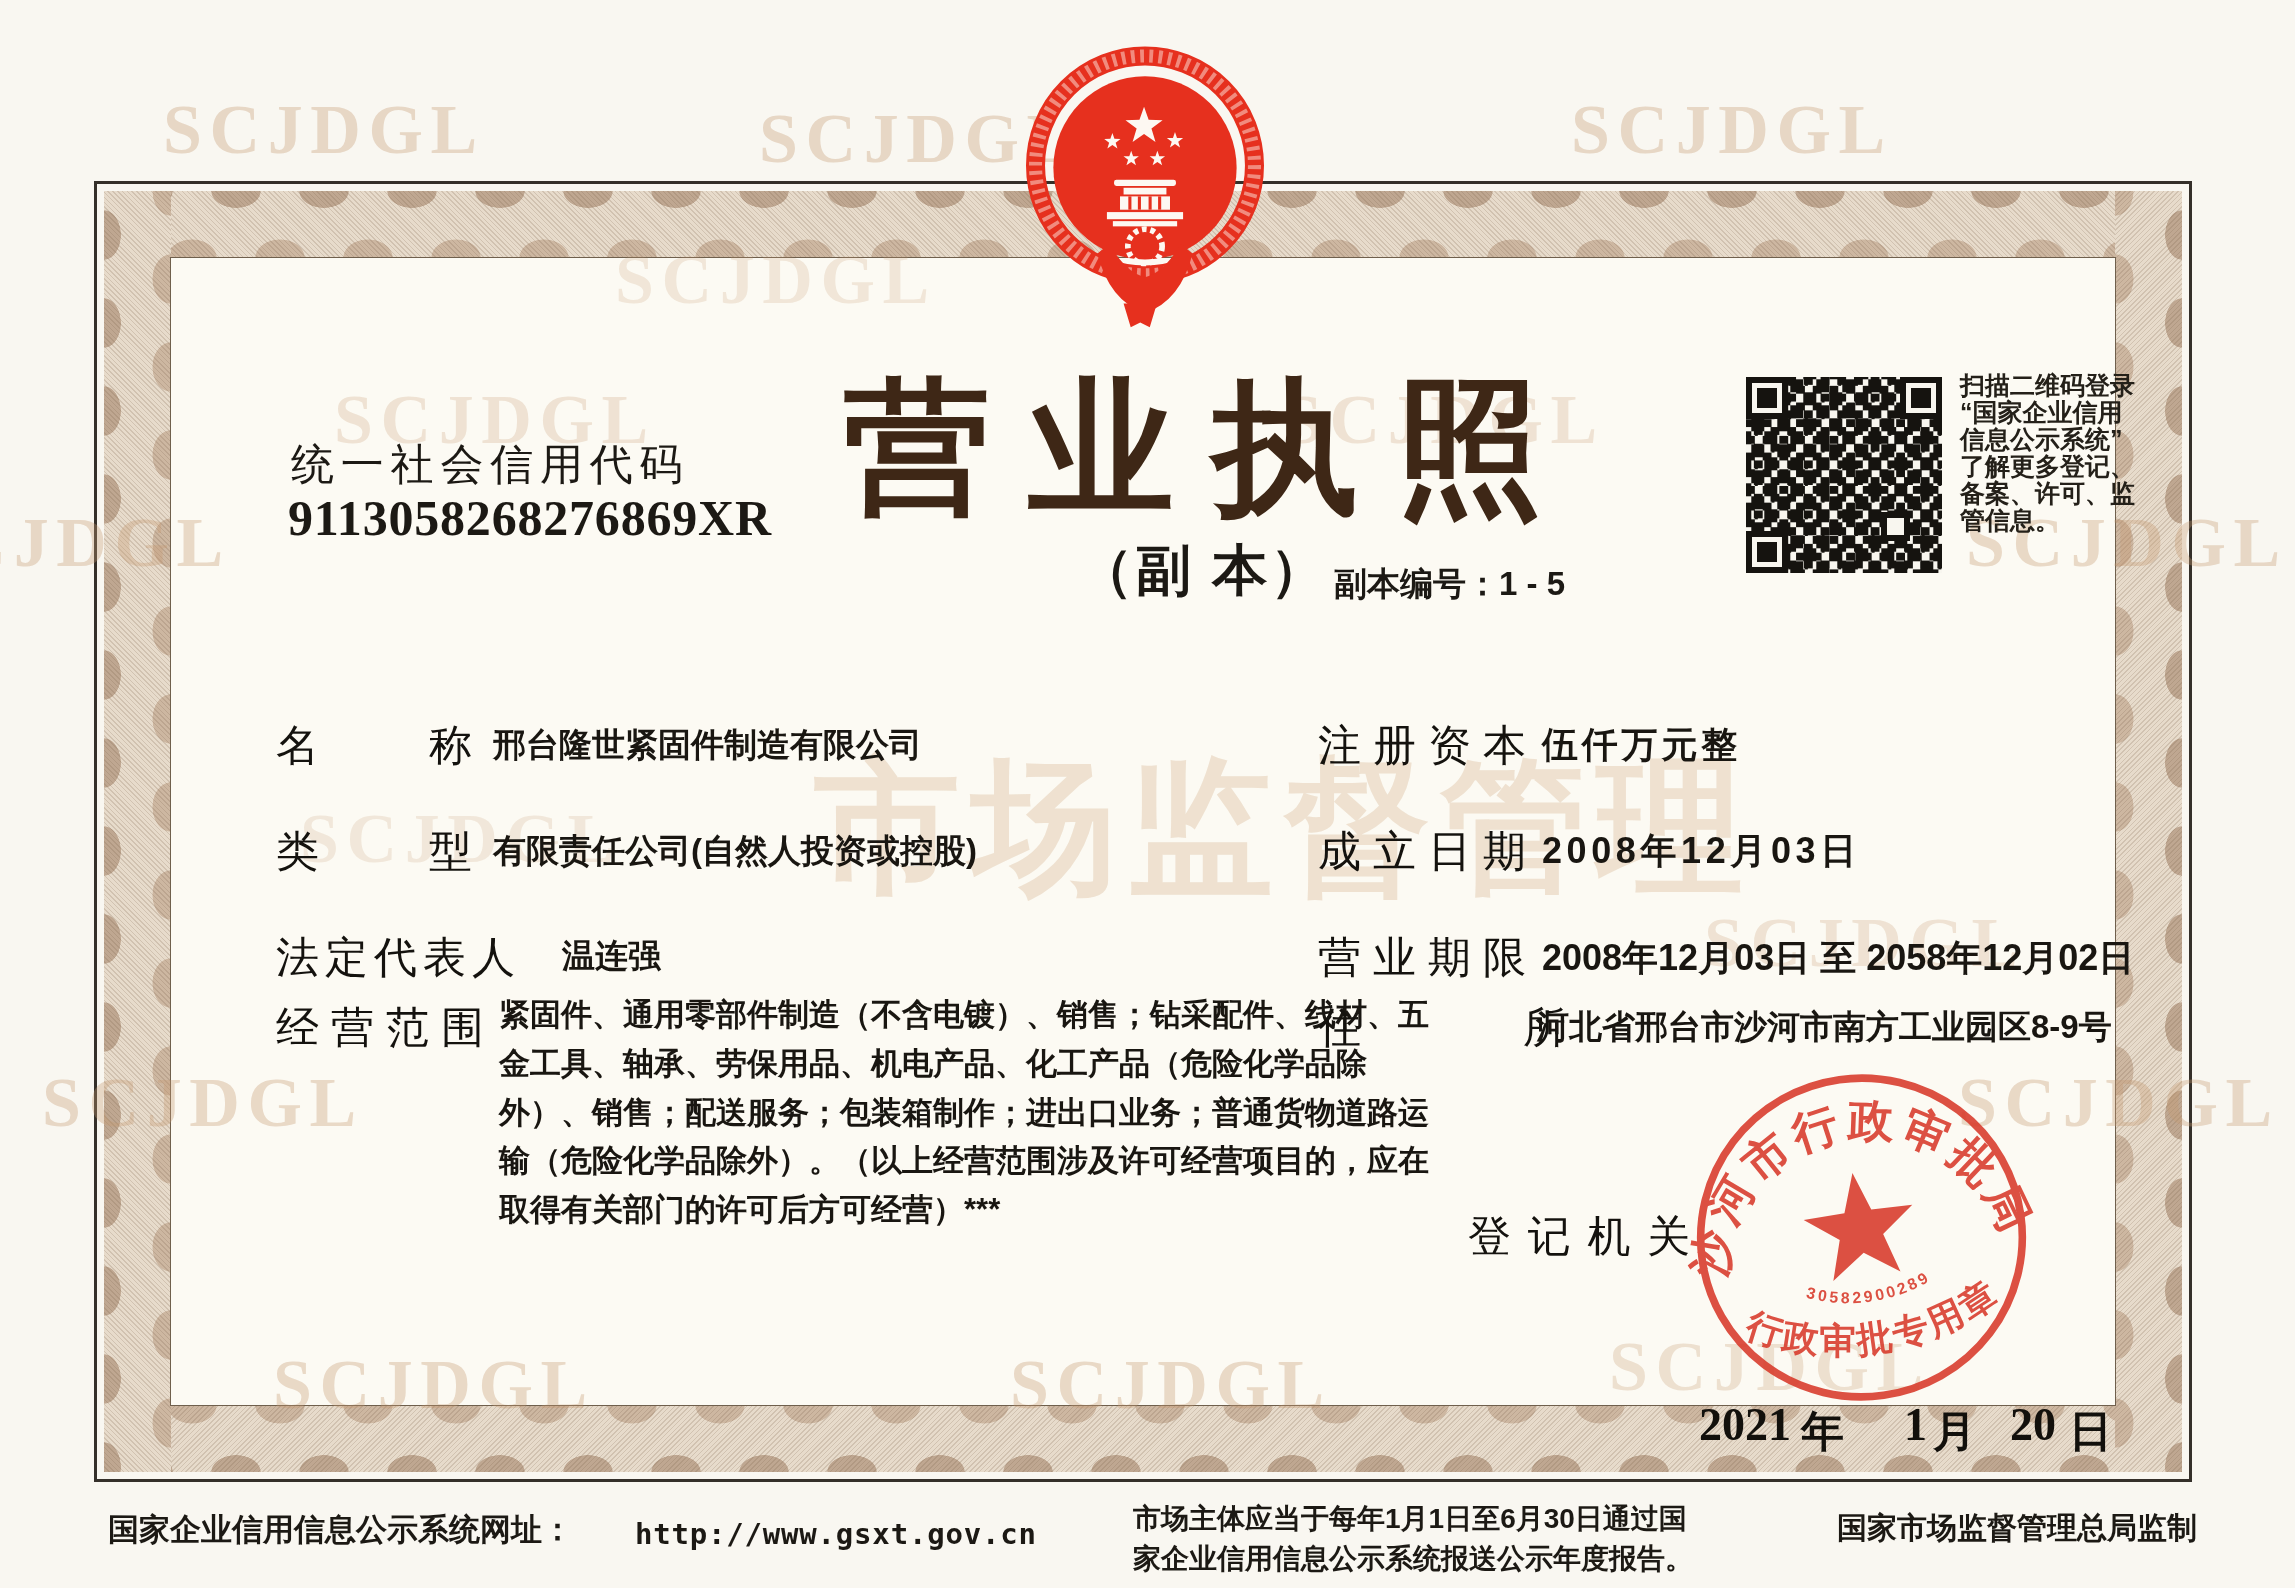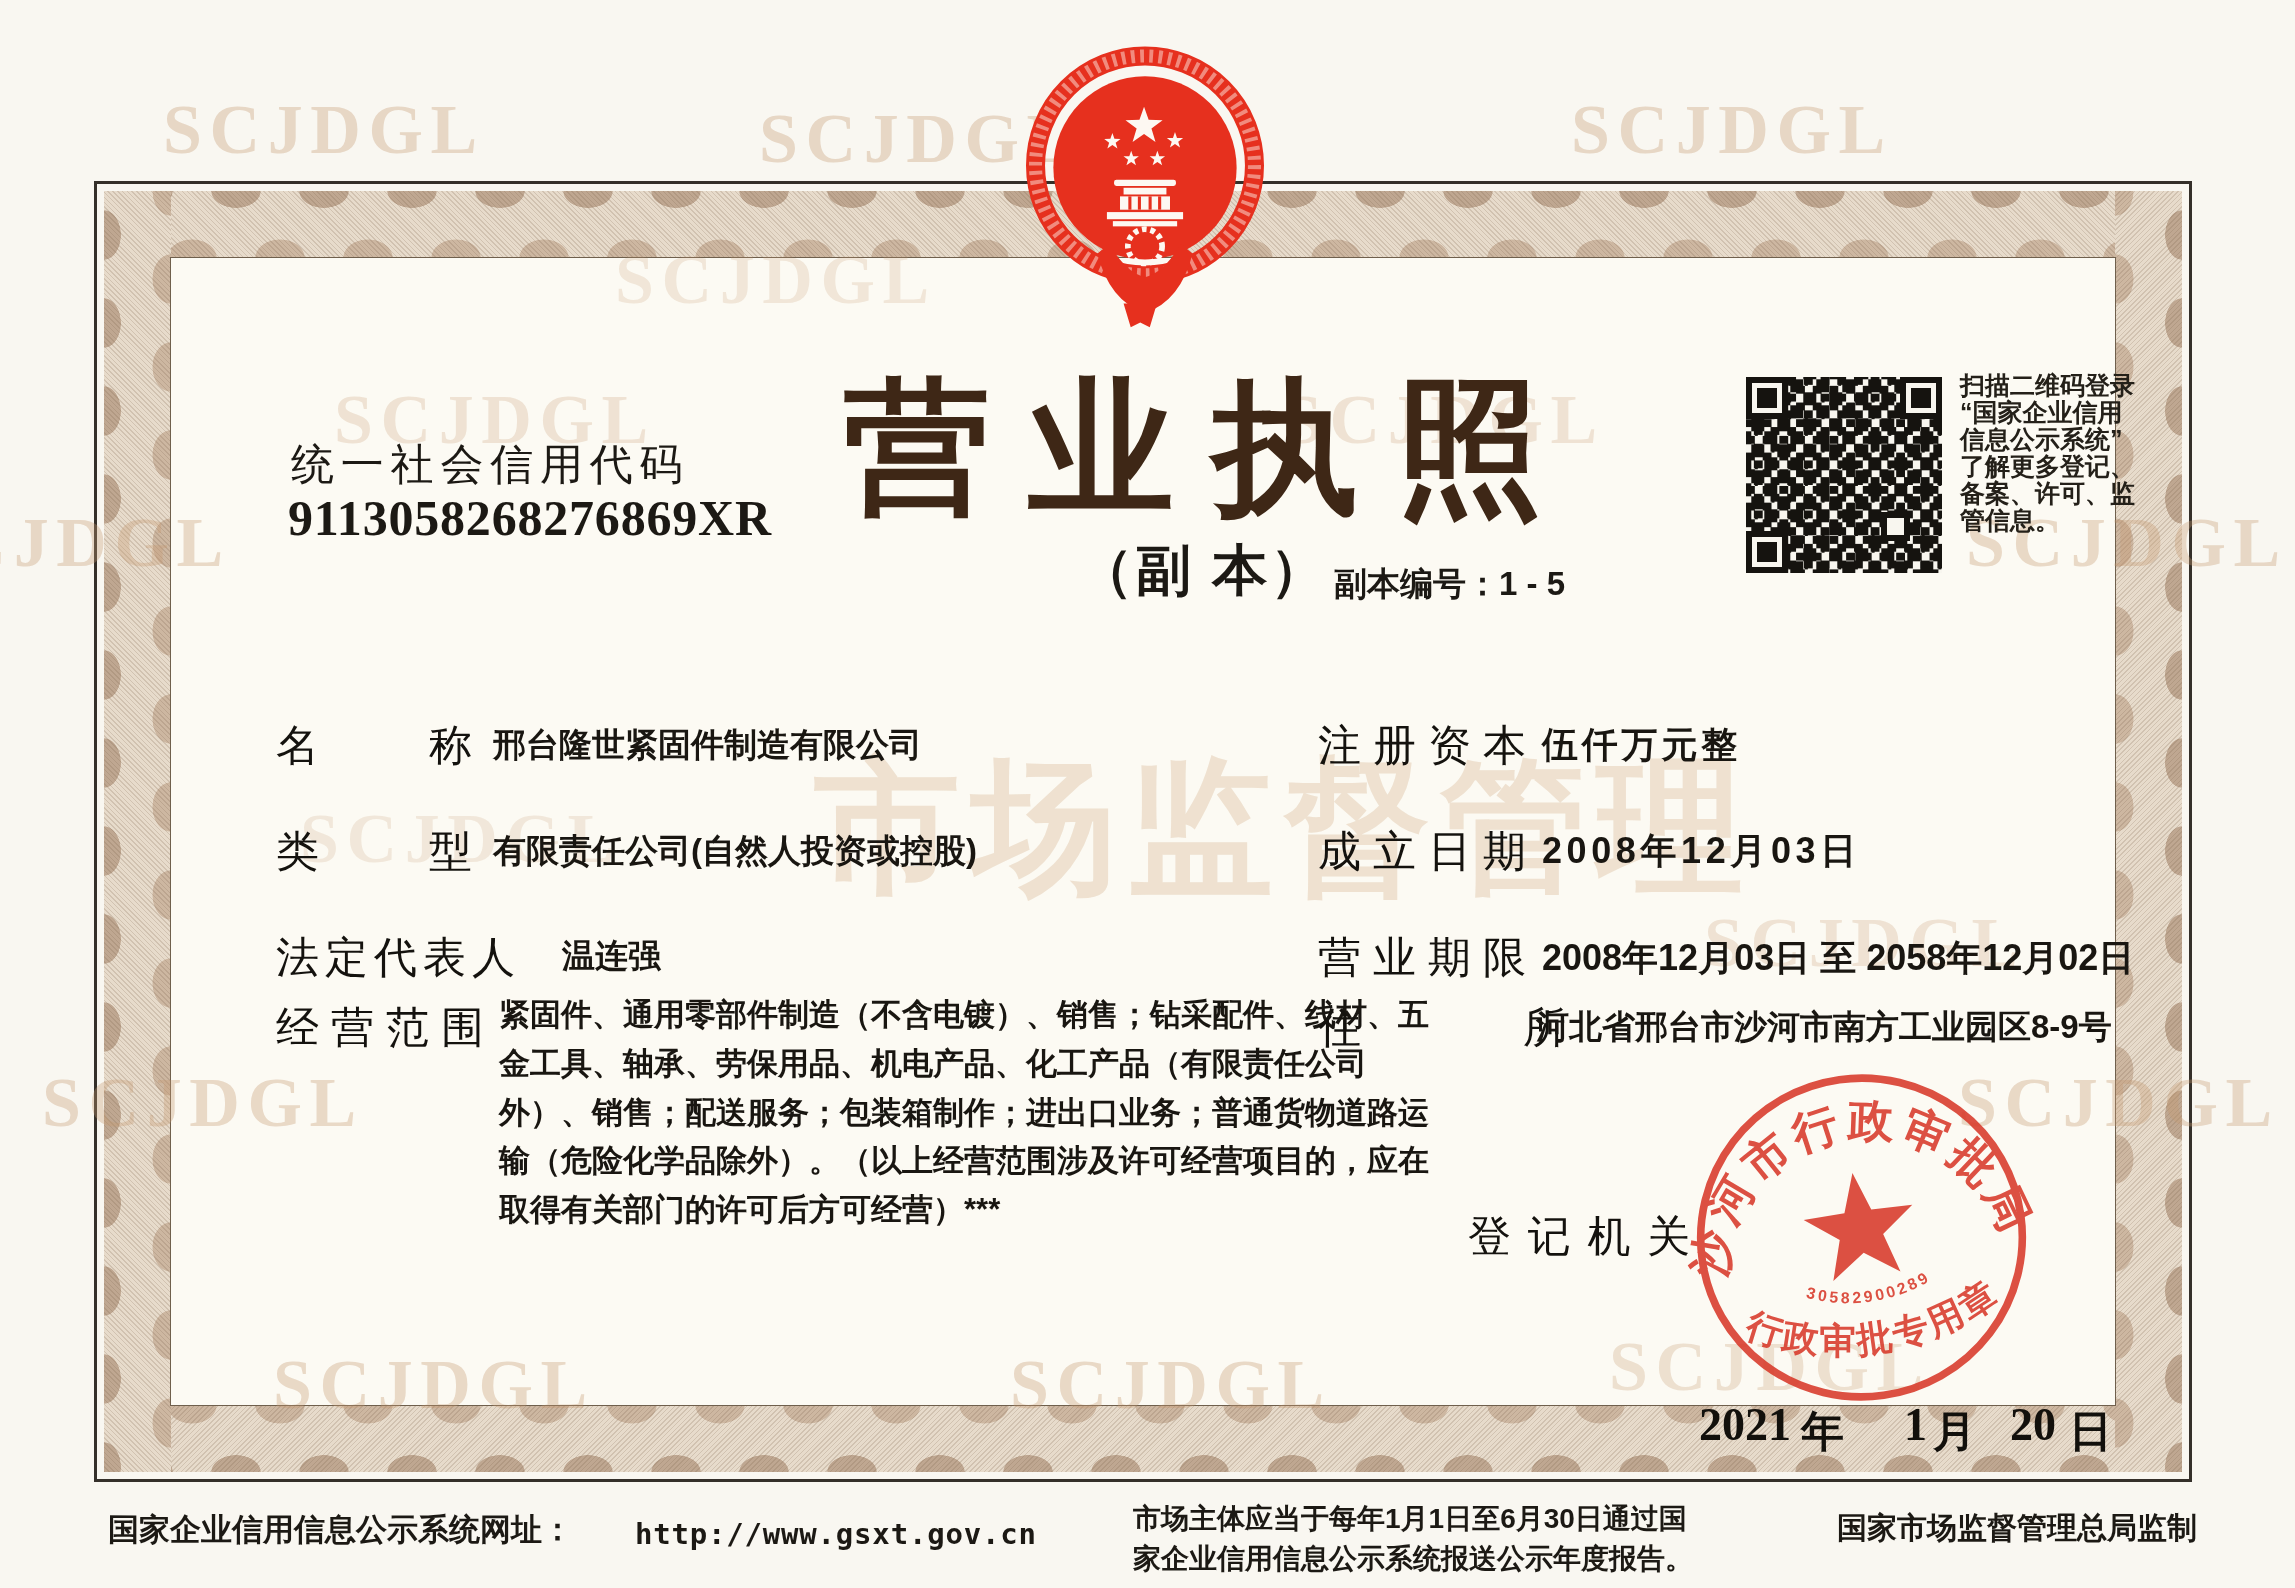--- a/index.html
+++ b/index.html
@@ -187,21 +187,21 @@
   </div>
 
   <div class="abs lbl lbl2 name-label">名称</div>
   <div class="abs val name-value">邢台隆世紧固件制造有限公司</div>
   <div class="abs lbl lbl2 type-label">类型</div>
   <div class="abs val type-value">有限责任公司(自然人投资或控股)</div>
   <div class="abs lbl lbl5 legal-label">法定代表人</div>
   <div class="abs val legal-value">温连强</div>
   <div class="abs lbl lbl4 scope-label">经营范围</div>
   <div class="abs scope-line" style="top:994px;">紧固件、通用零部件制造（不含电镀）、销售；钻采配件、线材、五</div>
-  <div class="abs scope-line" style="top:1043px;">金工具、轴承、劳保用品、机电产品、化工产品（有限责任公司</div>
+  <div class="abs scope-line" style="top:1043px;">金工具、轴承、劳保用品、机电产品、化工产品（危险化学品除</div>
   <div class="abs scope-line" style="top:1092px;">外）、销售；配送服务；包装箱制作；进出口业务；普通货物道路运</div>
   <div class="abs scope-line" style="top:1140px;">输（危险化学品除外）。（以上经营范围涉及许可经营项目的，应在</div>
   <div class="abs scope-line" style="top:1189px;">取得有关部门的许可后方可经营）***</div>
 
   <div class="abs lbl lbl4 regcap-label">注册资本</div>
   <div class="abs val regcap-value">伍仟万元整</div>
   <div class="abs lbl lbl4 est-label">成立日期</div>
   <div class="abs val est-value">2008年12月03日</div>
   <div class="abs lbl lbl4 term-label">营业期限</div>
   <div class="abs val term-value">2008年12月03日 至 2058年12月02日</div>

